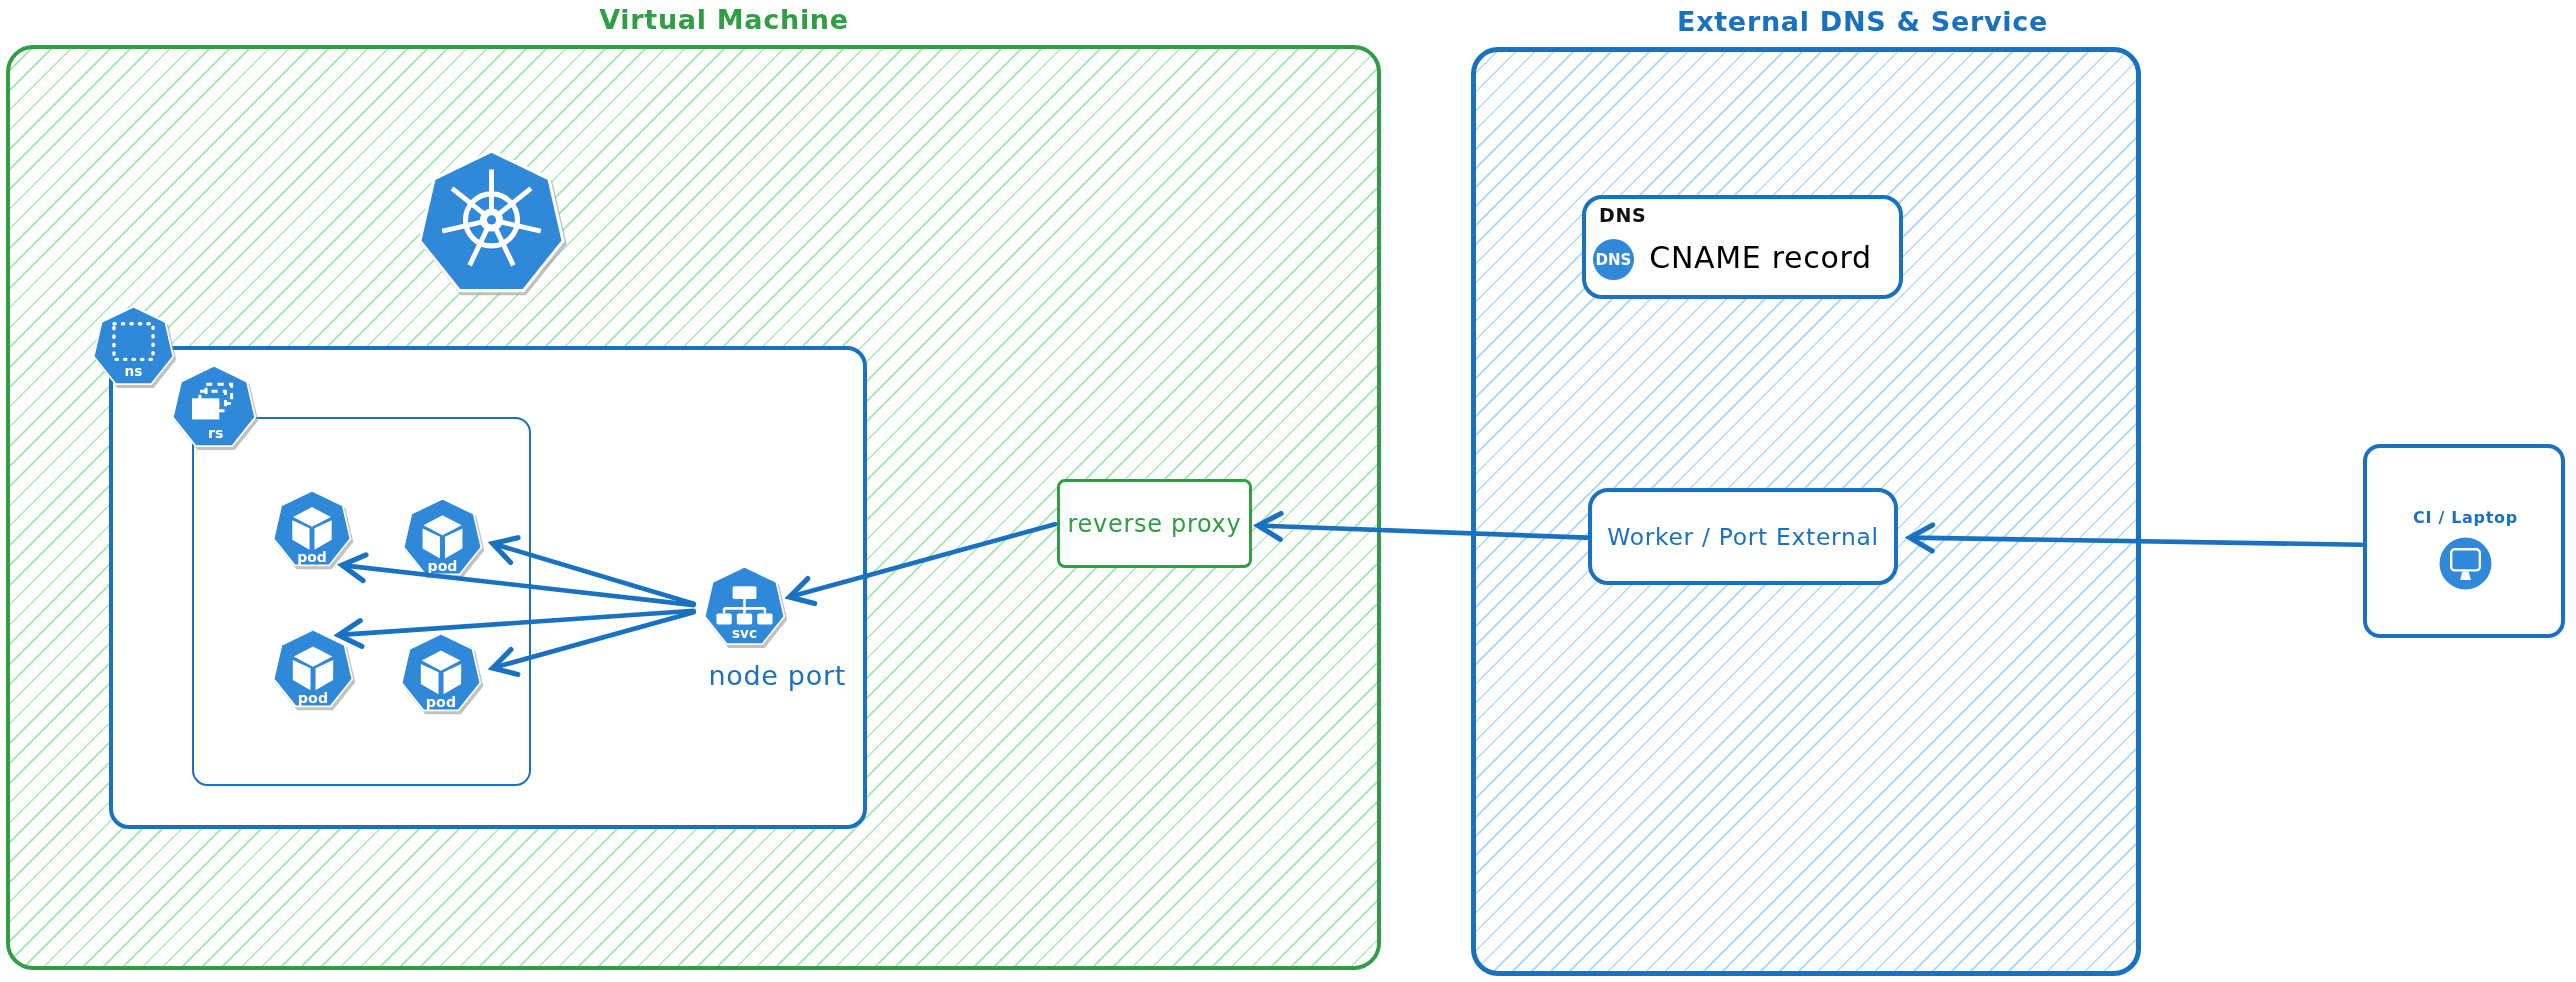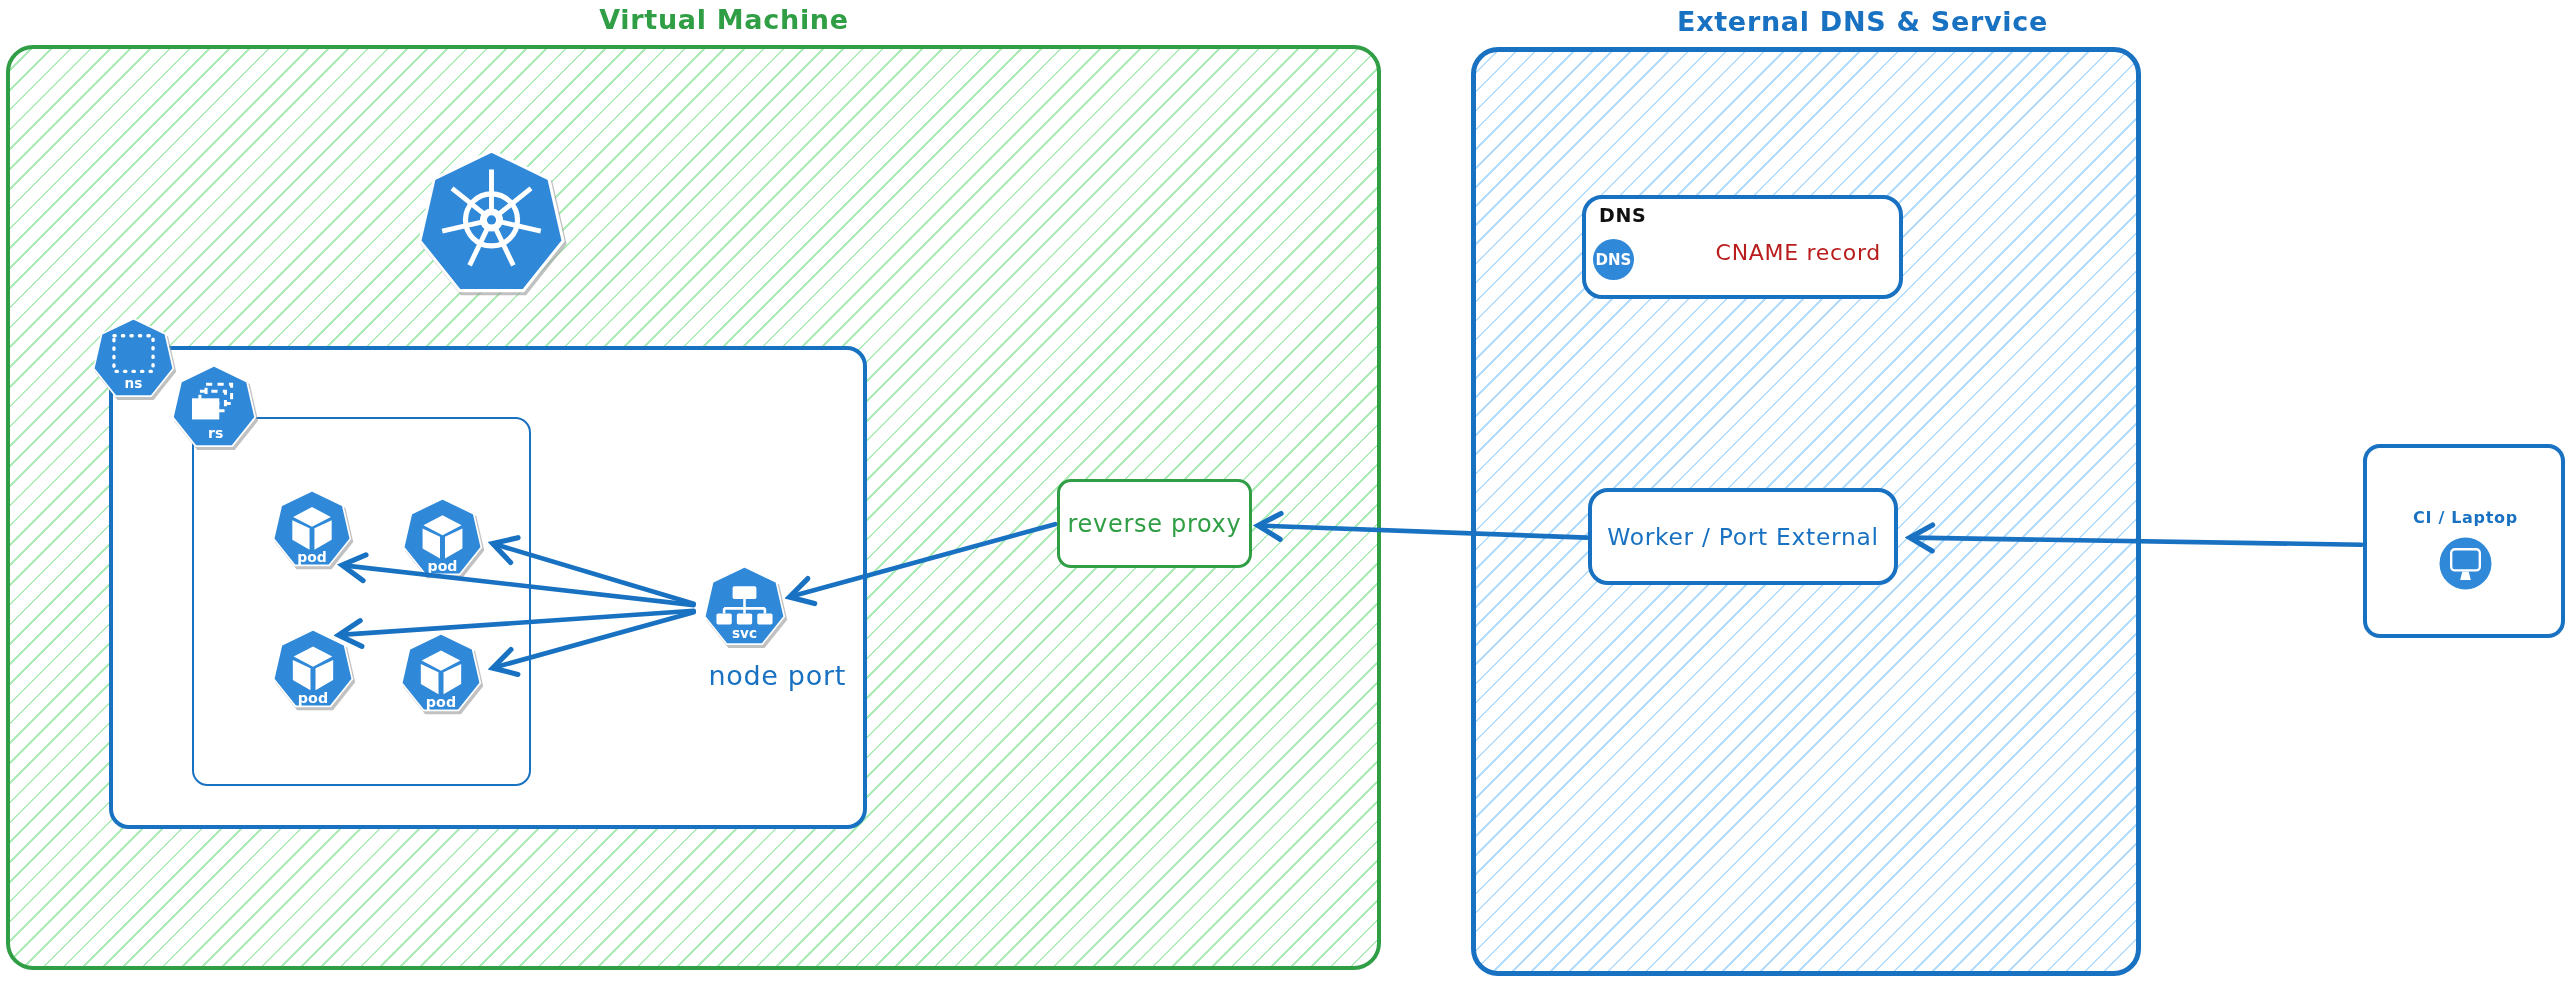--- a/index.html
+++ b/index.html
@@ -52,21 +52,21 @@
   .white-box {
     position: absolute;
     box-sizing: border-box;
     background: #ffffff;
   }
   .ns-box  { left: 109px; top: 346px; width: 758px; height: 483px;
              border: 4.3px solid #1971c2; border-radius: 20px; }
   .rs-box  { left: 192px; top: 417px; width: 339px;  height: 369px;
              border: 2.8px solid #1971c2; border-radius: 15.6px; }
   .rp-box  { left: 1057px; top: 479px; width: 195px; height: 89px;
-             border: 3.6px solid #2f9e44; border-radius: 14px;
+             border: 3.6px solid #2f9e44; border-radius: 8px;
              display: flex; align-items: center; justify-content: center; }
   .rp-box .lbl { color: #2f9e44; font-size: 24px; letter-spacing: 0.7px; white-space: nowrap; }
   .dns-box { left: 1582px; top: 195px; width: 321px; height: 104px;
              border: 4.3px solid #1971c2; border-radius: 20px; }
   .worker-box { left: 1588px; top: 488px; width: 310px; height: 97px;
              border: 4.3px solid #1971c2; border-radius: 20px;
              display: flex; align-items: center; justify-content: center; }
   .worker-box .lbl { color: #1971c2; font-size: 23.4px; letter-spacing: 0.7px; white-space: nowrap; }
   .ci-box  { left: 2363px; top: 444px; width: 202px; height: 194px;
              border: 4.3px solid #1971c2; border-radius: 17px; }
@@ -77,21 +77,21 @@
   }
   .dns-badge {
     position: absolute; left: 1593px; top: 239px;
     width: 41px; height: 41px; border-radius: 50%;
     background: #2f88d8;
     display: flex; align-items: center; justify-content: center;
   }
   .dns-badge .lbl { color: #ffffff; font-size: 15px; font-weight: bold; }
   .cname-label {
     position: absolute; left: 1640px; top: 240px; width: 241px;
-    text-align: right; color: #b91c1c; font-size: 22px; letter-spacing: 0.7px;
+    text-align: center; color: #000000; font-size: 30px; letter-spacing: 0.7px;
     white-space: nowrap;
   }
 
   .ci-label {
     position: absolute; left: 2373px; top: 508px; width: 185px;
     text-align: center; color: #1971c2; font-size: 16px; font-weight: bold;
     letter-spacing: 0.7px; white-space: nowrap;
   }
   .ci-monitor { position: absolute; left: 2439px; top: 537px; width: 53px; height: 53px; }
 
@@ -135,21 +135,21 @@
   <div class="hepta" style="left:415px; top:148px;">
     <svg width="153" height="153" viewBox="0 0 100 100">
       <polygon points="50,2 12.5,20.1 3.2,60.7 29.2,93.2 70.8,93.2 96.8,60.7 87.5,20.1" fill="#2f88d8" stroke="#ffffff" stroke-width="2"></polygon>
       <circle cx="50" cy="47" r="17" fill="none" stroke="#ffffff" stroke-width="3.4"></circle>
       <path d="M50,47 L50,14 M50,47 L24.2,26.4 M50,47 L17.8,54.3 M50,47 L35.7,76.7 M50,47 L64.3,76.7 M50,47 L82.2,54.3 M50,47 L75.8,26.4" stroke="#ffffff" stroke-width="3.2" fill="none"></path>
       <circle cx="50" cy="47" r="7.5" fill="#ffffff"></circle>
       <circle cx="50" cy="47" r="3" fill="#2f88d8"></circle>
     </svg>
   </div>
 
-  <div class="hepta" style="left:91px; top:317px;">
+  <div class="hepta" style="left:91px; top:305px;">
     <svg width="85" height="85" viewBox="0 0 100 100">
       <polygon points="50,2 12.5,20.1 3.2,60.7 29.2,93.2 70.8,93.2 96.8,60.7 87.5,20.1" fill="#2f88d8" stroke="#ffffff" stroke-width="2"></polygon>
       <rect x="27" y="22" width="46" height="42" fill="none" stroke="#ffffff" stroke-width="4" stroke-dasharray="1.5,8.5" stroke-linecap="round"></rect>
       <text class="icon-label-text" x="50" y="84" font-size="16" text-anchor="middle">ns</text>
     </svg>
   </div>
 
   <div class="hepta" style="left:170px; top:364px;">
     <svg width="88" height="88" viewBox="0 0 100 100">
       <polygon points="50,2 12.5,20.1 3.2,60.7 29.2,93.2 70.8,93.2 96.8,60.7 87.5,20.1" fill="#2f88d8" stroke="#ffffff" stroke-width="2"></polygon>

